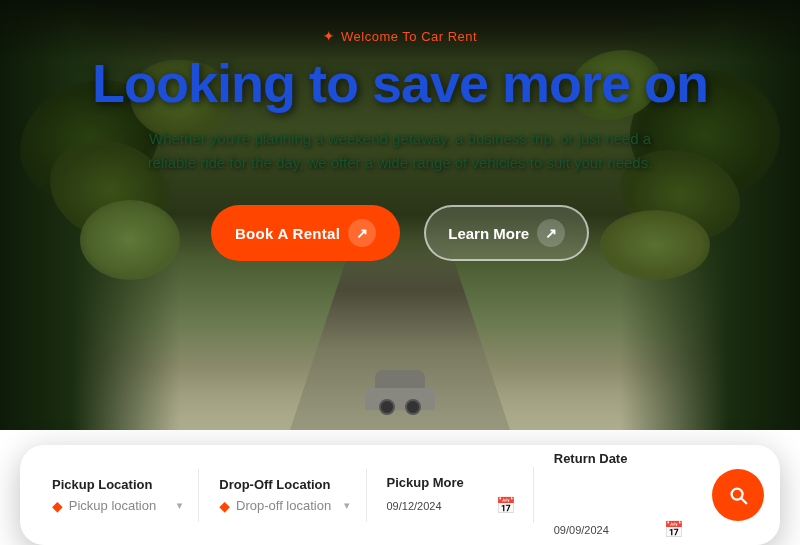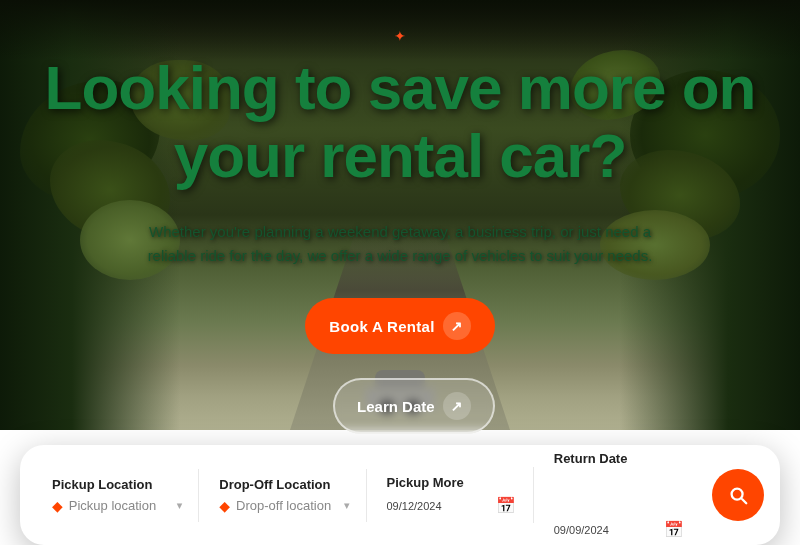--- a/index.html
+++ b/index.html
@@ -139,44 +139,43 @@
       font-weight: 500;
       margin-bottom: 10px;
       letter-spacing: 0.5px;
     }
     .welcome-badge .star {
       color: #ff4d1a;
       font-size: 14px;
     }
 
     .hero-title {
-      color: #15803d;
-      font-size: 62px;
+      color: #1d4ed8;
+      font-size: 54px;
       font-weight: 900;
       line-height: 1.1;
       max-width: 720px;
-      margin-bottom: 30px;
+      margin-bottom: 14px;
       text-shadow: 2px 2px 8px rgba(0,0,0,0.7);
       letter-spacing: -1px;
     }
 
     .hero-subtitle {
       color: #14532d;
       font-size: 15px;
       line-height: 1.6;
       max-width: 520px;
       margin-bottom: 30px;
       text-shadow: 1px 1px 4px rgba(0,0,0,0.8);
     }
 
     .hero-buttons {
       display: flex;
       gap: 24px;
-      align-items: flex-end;
-      flex-direction: column;
+      align-items: center;
     }
 
     .btn-book {
       display: flex;
       align-items: center;
       gap: 8px;
       background: #ff4500;
       color: white;
       border: none;
       border-radius: 30px;
@@ -339,39 +338,39 @@
     <div class="car-body">
       <div class="car-wheel-l"></div>
       <div class="car-wheel-r"></div>
     </div>
   </div>
 </div>
 
 <div class="hero-content">
   <div class="welcome-badge">
     <span class="star">✦</span>
+    <span>Welcome To Car Rent</span>
   </div>
 
   <h1 class="hero-title">
     <span>Looking to save more on</span><br>
-    <span>your rental car?</span>
   </h1>
 
   <p class="hero-subtitle">Whether you're planning a weekend getaway, a business trip, or just need a reliable ride for the day, we offer a wide range of vehicles to suit your needs.</p>
 
   <div class="hero-buttons">
     <button class="btn-book">
       <span>Book A Rental</span>
       <span class="arrow-icon">
         <span>↗</span>
       </span>
     </button>
 
     <button class="btn-learn">
-      <span>Learn Date</span>
+      <span>Learn More</span>
       <span class="arrow-icon">
         <span>↗</span>
       </span>
     </button>
   </div>
 </div>
 
 <div class="search-bar">
 
   <div class="search-field">

